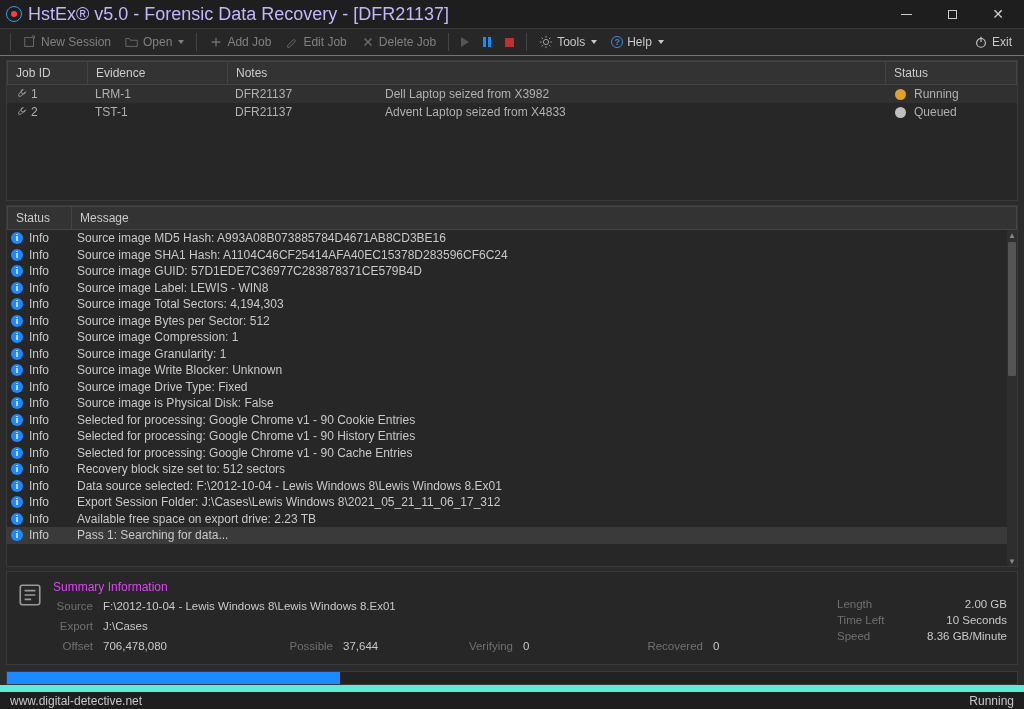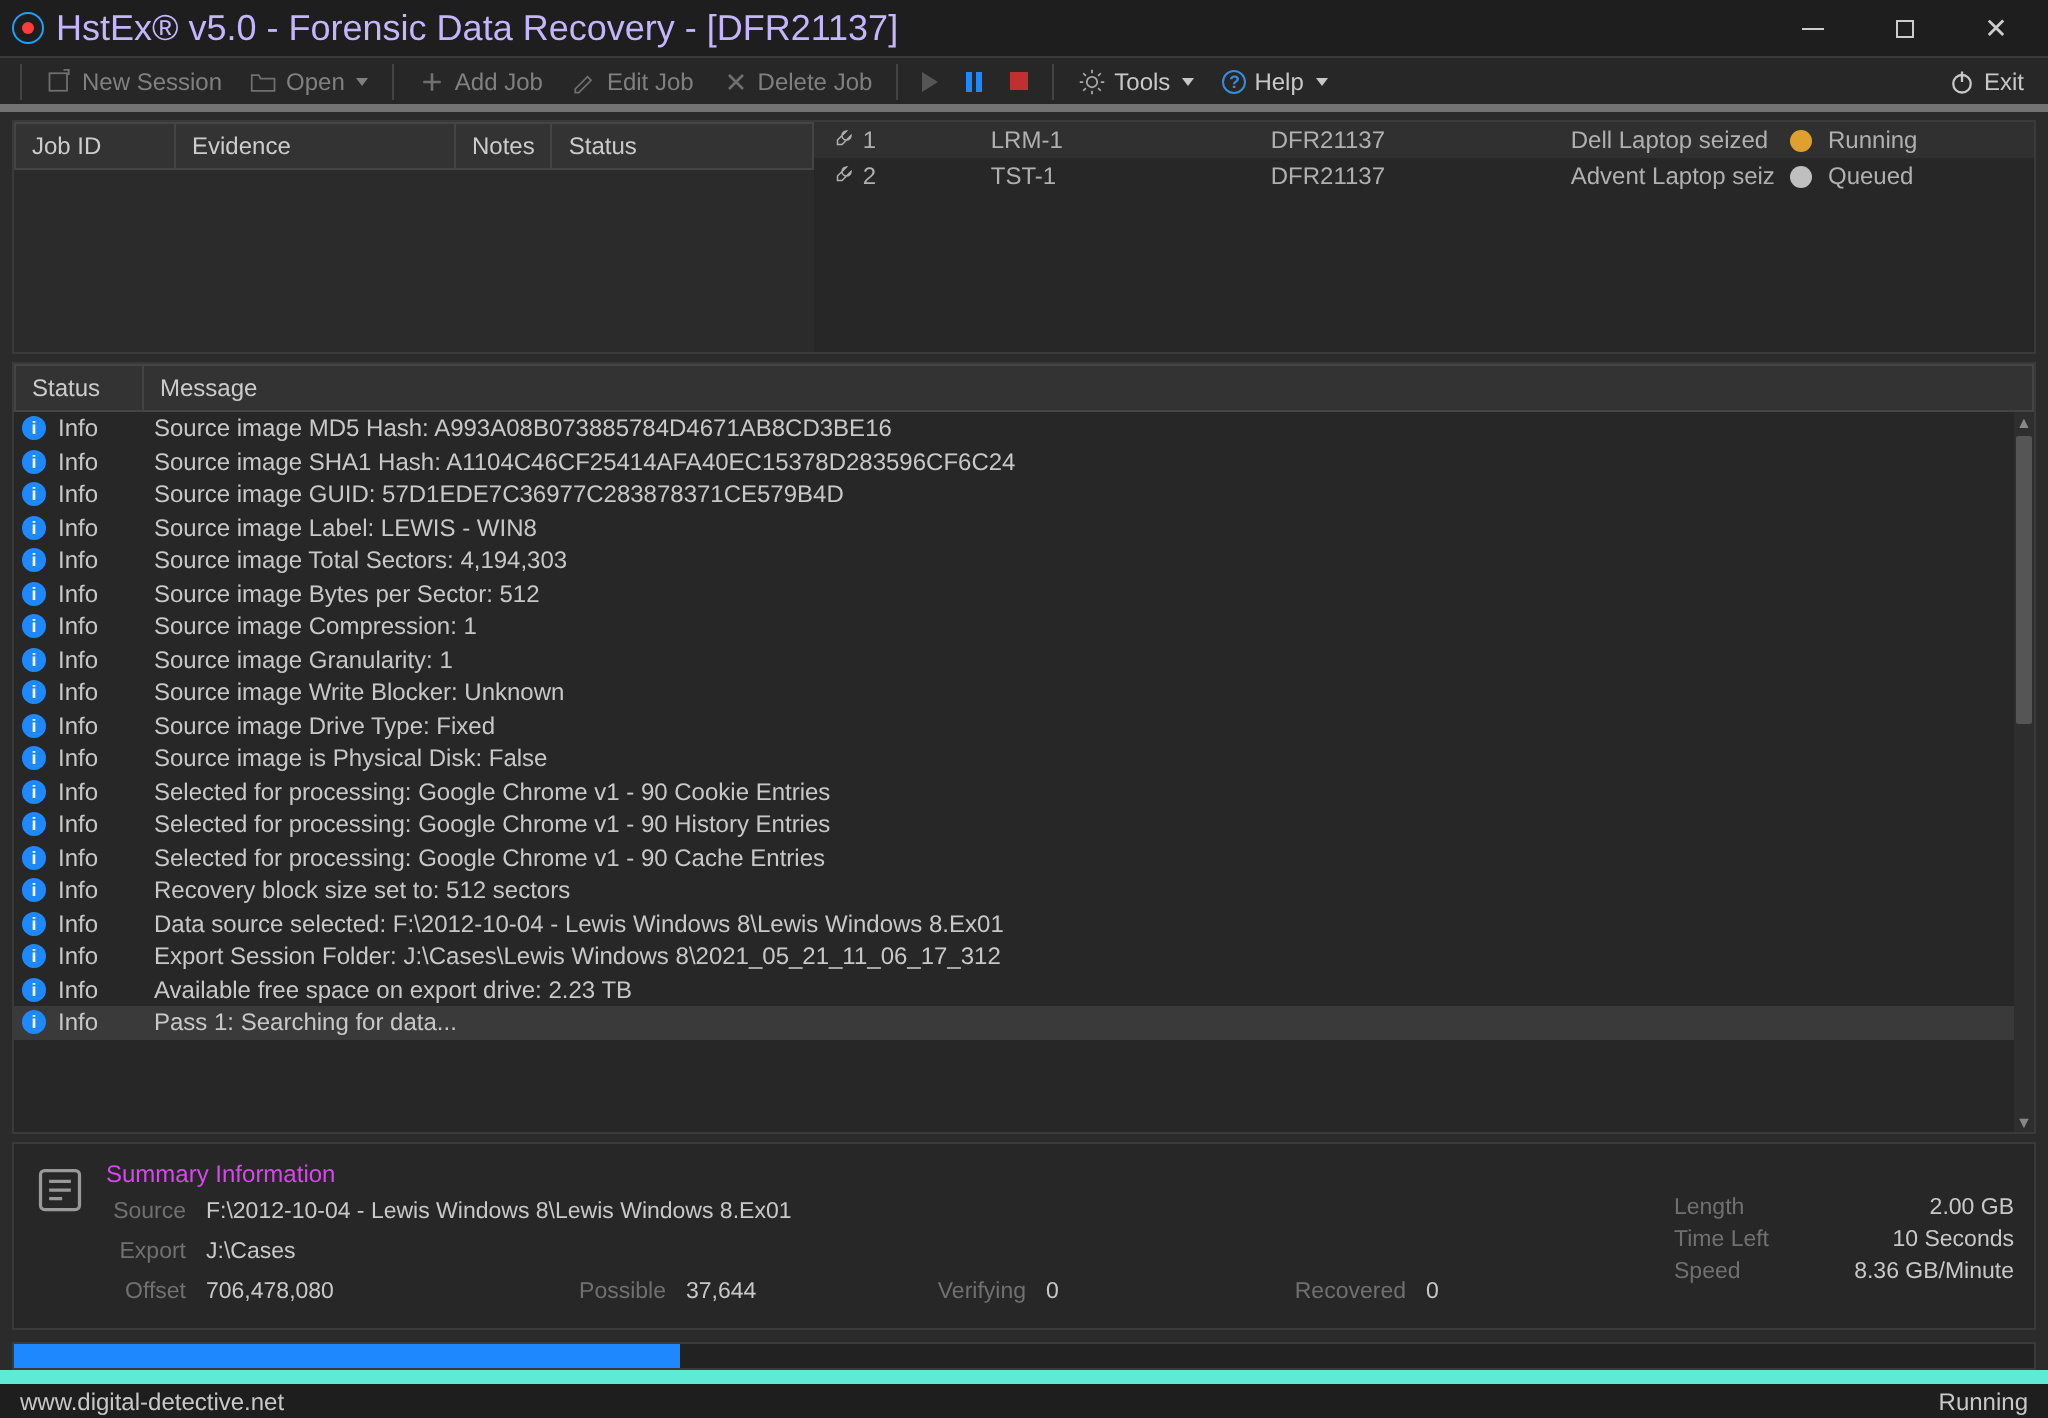--- a/index.html
+++ b/index.html
@@ -6,40 +6,40 @@
   html, body { width: 1024px; height: 709px; overflow: hidden; background: #2b2b2b; color: #b0b0b0; font-family: "Segoe UI", Tahoma, sans-serif; font-size: 12px; }
   .titlebar { height: 28px; background: #1e1e1e; display: flex; align-items: center; padding: 0 6px; }
   .titlebar .app-icon { width: 16px; height: 16px; border: 1.5px solid #1ea0ff; border-radius: 50%; display:flex; align-items:center; justify-content:center; margin-right: 6px; }
   .titlebar .app-icon::after { content:""; width:6px; height:6px; background:#ff3b3b; border-radius:50%; }
   .titlebar .title { color: #c4b5fd; font-size: 18px; flex: 1; }
   .win-controls { display: flex; gap: 18px; padding-right: 6px; }
   .win-btn { width: 28px; height: 20px; display:flex; align-items:center; justify-content:center; color:#ccc; }
   .min-line { width:11px; height:1px; background:#ccc; }
   .max-box { width:9px; height:9px; border:1px solid #ccc; }
   .close-x { font-size:14px; }
-  .toolbar { height: 28px; background: #272727; border-top:1px solid #3a3a3a; border-bottom:4px solid #737373; display:flex; align-items:center; padding: 0 6px; gap:2px; }
+  .toolbar { height: 28px; background: #272727; border-top:1px solid #3a3a3a; border-bottom:1px solid #737373; display:flex; align-items:center; padding: 0 6px; gap:2px; }
   .tb-sep { width:1px; height:18px; background:#444; margin: 0 4px; }
   .tb-btn { display:flex; align-items:center; gap:4px; padding: 3px 6px; color:#808080; border-radius:2px; }
   .tb-btn.active { color:#c8c8c8; }
   .tb-icon { width:14px; height:14px; display:inline-flex; align-items:center; justify-content:center; }
   .tb-icon svg { width:14px; height:14px; }
   .caret { width:0;height:0;border-left:3px solid transparent;border-right:3px solid transparent;border-top:4px solid currentColor; margin-left:2px; }
   .toolbar .spacer { flex:1; }
   .exit-btn { color:#c8c8c8; display:flex; align-items:center; gap:4px; padding:3px 6px; }
   .play-tri { width:0;height:0;border-left:8px solid #35a84b;border-top:5px solid transparent;border-bottom:5px solid transparent; }
   .play-tri.dim { border-left-color:#555; }
   .pause-bars { display:flex; gap:2px; }
   .pause-bars span { width:3px; height:10px; background:#1e88ff; }
   .stop-sq { width:9px; height:9px; background:#c03030; }
   .gear svg { fill:#aaa; }
   .help-c { width:12px;height:12px;border:1.5px solid #3a8bd8;border-radius:50%;display:flex;align-items:center;justify-content:center;color:#3a8bd8;font-size:9px;font-weight:bold; }
   .content { position:absolute; left:0; top:56px; right:0; bottom:24px; display:flex; flex-direction:column; padding: 4px 6px 0 6px; gap:4px; }
   .grid-header { display:flex; background:#333; border:1px solid #444; height:24px; align-items:center; }
   .grid-header .hcell { padding: 0 8px; color:#ccc; border-right:1px solid #444; height:100%; display:flex; align-items:center; }
-  .jobs-panel { display:flex; border:1px solid #3a3a3a; }
+  .jobs-panel { display:flex; flex-direction:column; border:1px solid #3a3a3a; }
   .jobs-body { background:#272727; height:115px; overflow:hidden; }
   .job-row { display:flex; height:18px; align-items:center; }
   .job-row:nth-child(odd) { background:#303030; }
   .job-row .cell { padding: 0 8px; display:flex; align-items:center; gap:4px; height:100%; overflow:hidden; white-space:nowrap; }
   .wrench { width:12px; height:12px; }
   .status-dot { width:11px; height:11px; border-radius:50%; margin-right:4px; }
   .log-panel { display:flex; flex-direction:column; border:1px solid #3a3a3a; flex:1; min-height:0; }
   .log-body { background:#272727; flex:1; overflow:hidden; position:relative; }
   .log-rows { position:absolute; left:0; right:10px; top:0; }
   .log-row { display:flex; align-items:center; height:16.5px; padding-left:4px; }

